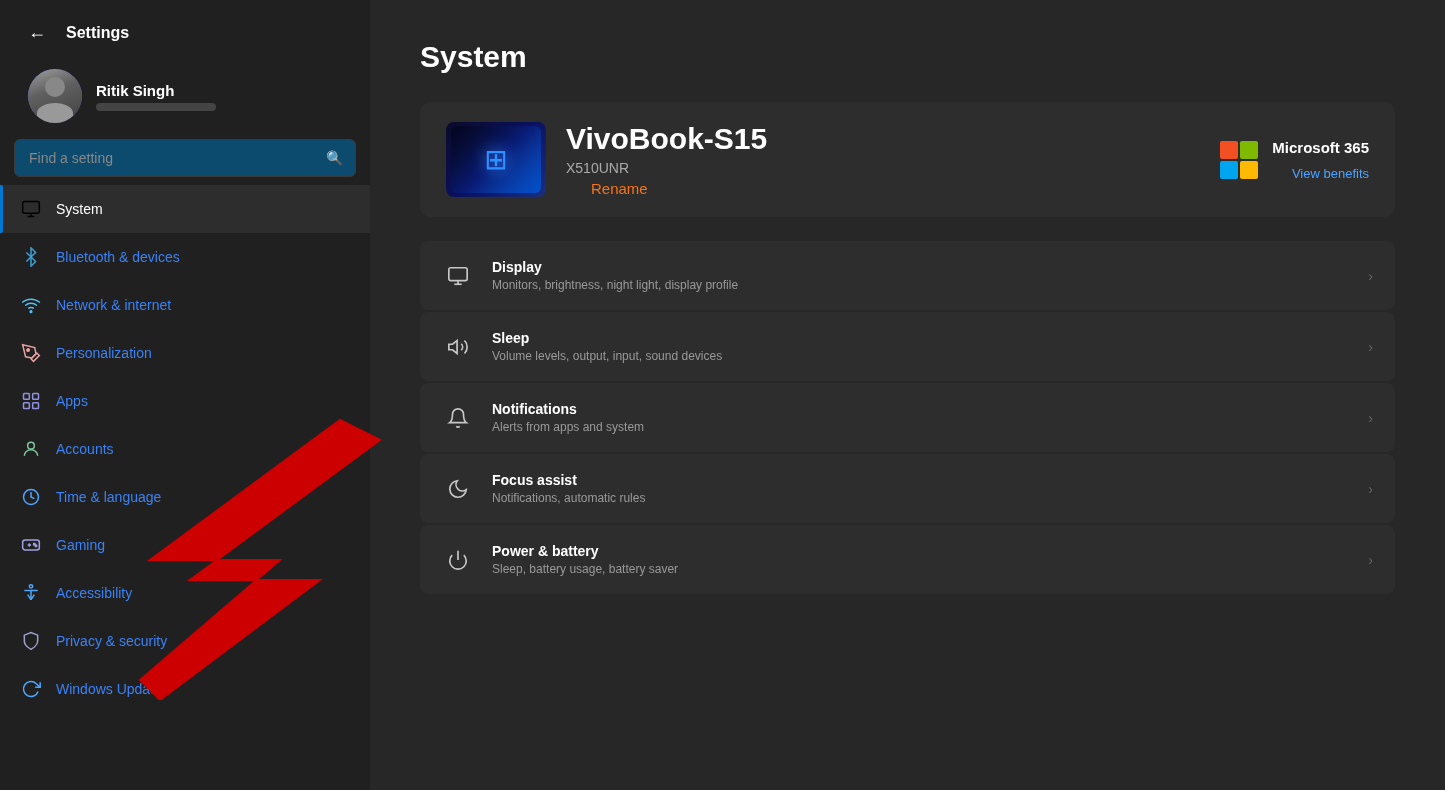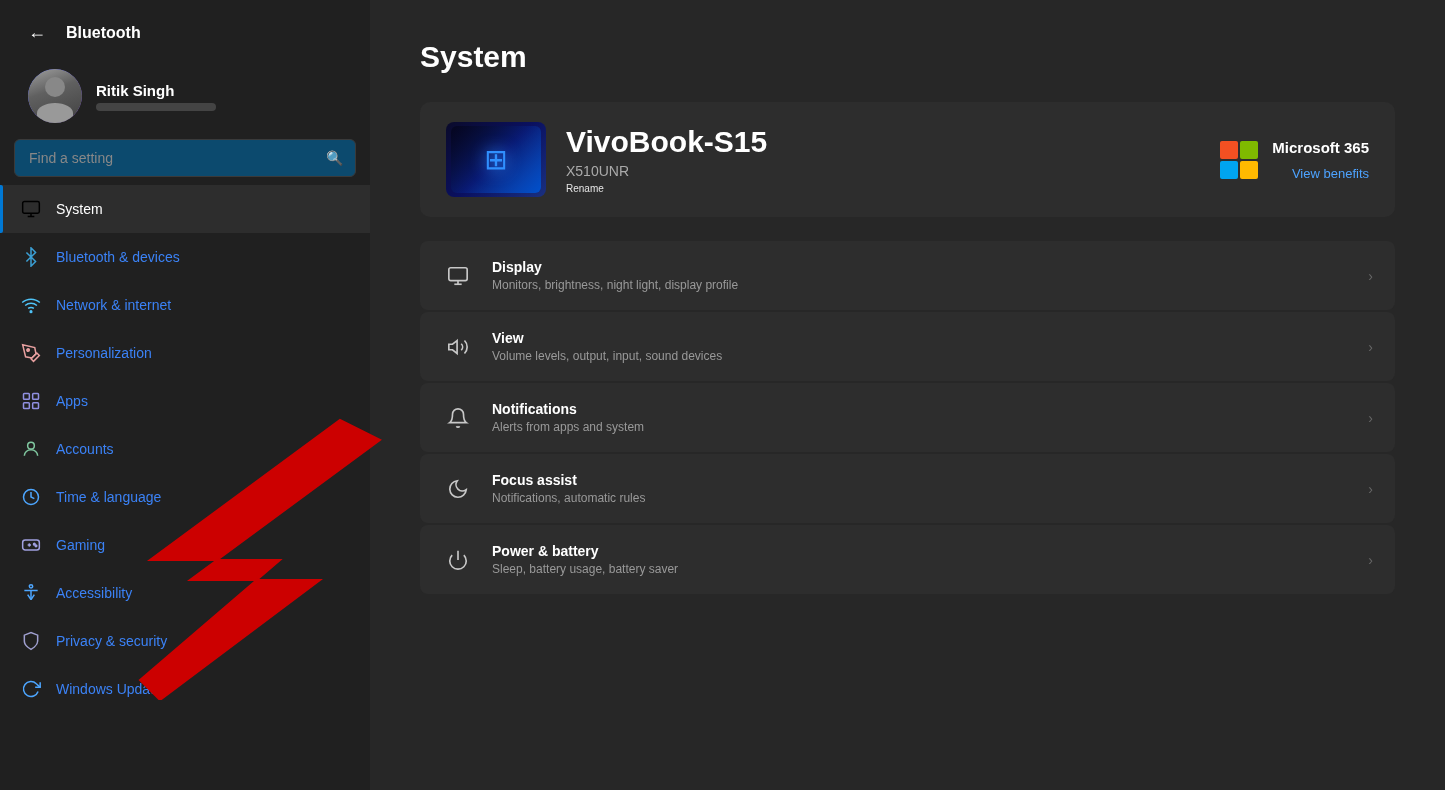--- a/index.html
+++ b/index.html
@@ -262,24 +262,25 @@
       font-size: 30px;
       font-weight: 600;
     }
 
     .device-model {
       color: #aaaaaa;
       font-size: 14px;
     }
 
     .device-rename {
-      color: #e5e5e5;
-      font-size: 10px;
+      color: #f97316;
+      font-size: 15px;
       cursor: pointer;
       text-decoration: none;
+      margin-left: 25px;
     }
 
     
     .ms365-section {
       display: flex;
       align-items: center;
       gap: 14px;
     }
 
     .ms365-icon {
@@ -362,21 +363,21 @@
     ::-webkit-scrollbar-track { background: transparent; }
     ::-webkit-scrollbar-thumb { background: #444; border-radius: 3px; }
   </style>
 </head>
 <body>
 
 <div class="sidebar">
 
   <div class="sidebar-header">
     <button class="back-btn">←</button>
-    <span class="sidebar-title">Bluetooth</span>
+    <span class="sidebar-title">Settings</span>
   </div>
 
   <div class="user-section">
     <div class="avatar">
       <div class="avatar-img"></div>
     </div>
     <div class="user-info">
       <span class="user-name">Ritik Singh</span>
       <div class="user-bar"></div>
     </div>
@@ -548,21 +549,21 @@
       </div>
       <div class="settings-item">
         <div class="settings-item-icon">
           <svg width="22" height="22" viewBox="0 0 24 24" fill="none" stroke="#c8c8c8" stroke-width="1.8">
             <polygon points="11 5 6 9 2 9 2 15 6 15 11 19 11 5"></polygon>
             <path d="M15.54 8.46a5 5 0 0 1 0 7.07"></path>
             <path d="M19.07 4.93a10 10 0 0 1 0 14.14"></path>
           </svg>
         </div>
         <div class="settings-item-text">
-          <span class="settings-item-title">View</span>
+          <span class="settings-item-title">Sleep</span>
           <span class="settings-item-sub">Volume levels, output, input, sound devices</span>
         </div>
         <span class="settings-item-arrow">›</span>
       </div>
       <div class="settings-item">
         <div class="settings-item-icon">
           <svg width="22" height="22" viewBox="0 0 24 24" fill="none" stroke="#c8c8c8" stroke-width="1.8">
             <path d="M18 8A6 6 0 0 0 6 8c0 7-3 9-3 9h18s-3-2-3-9"></path>
             <path d="M13.73 21a2 2 0 0 1-3.46 0"></path>
           </svg>

